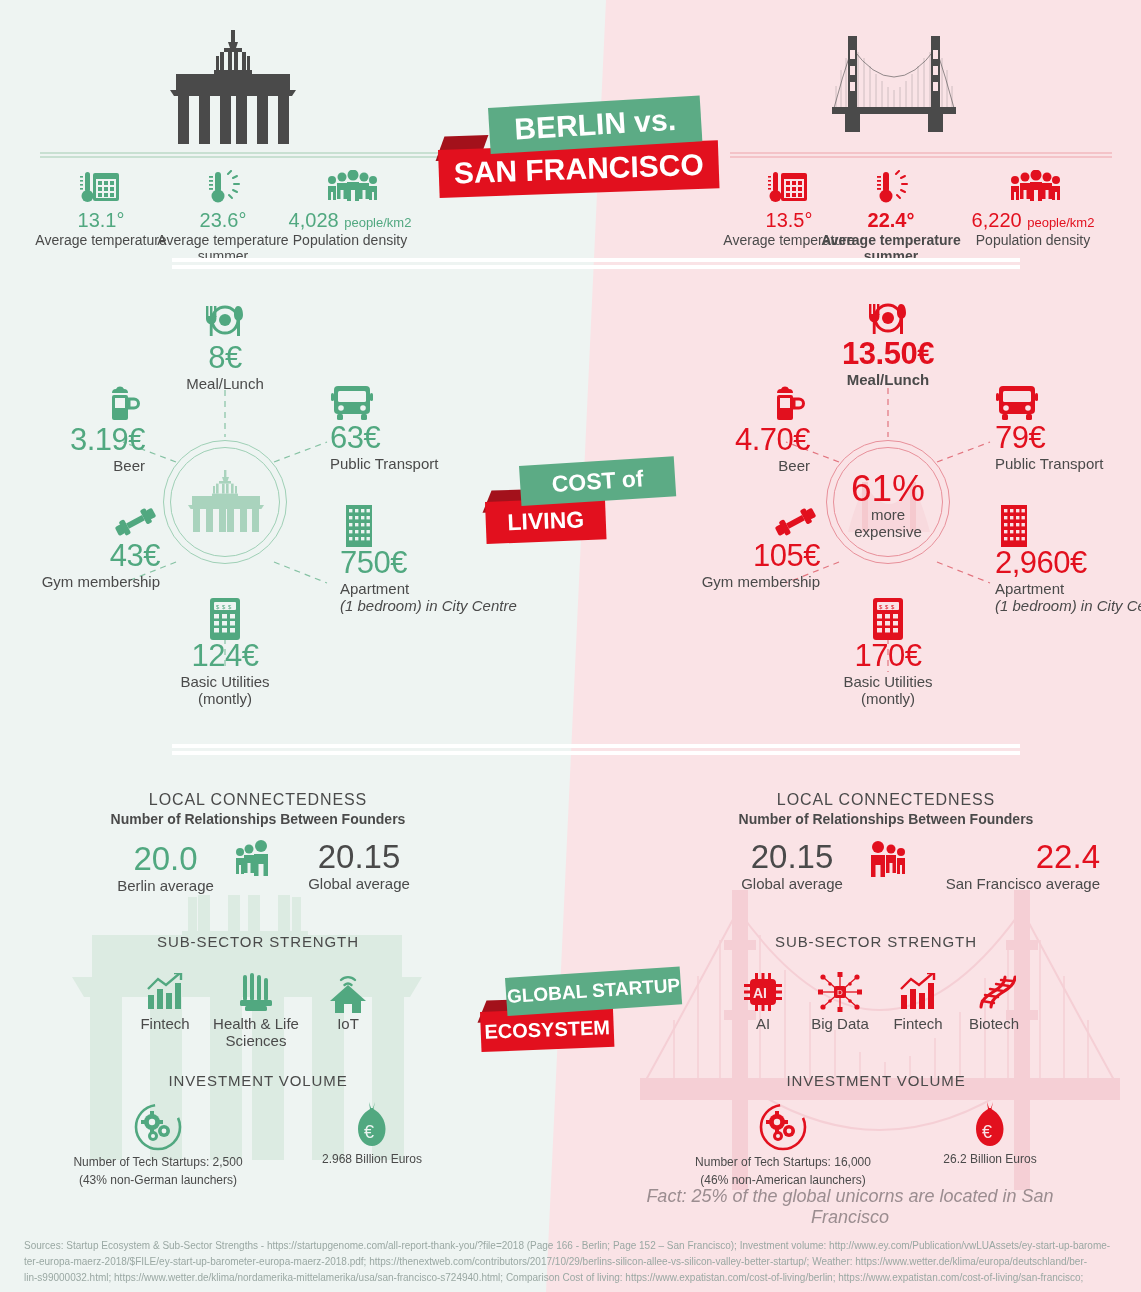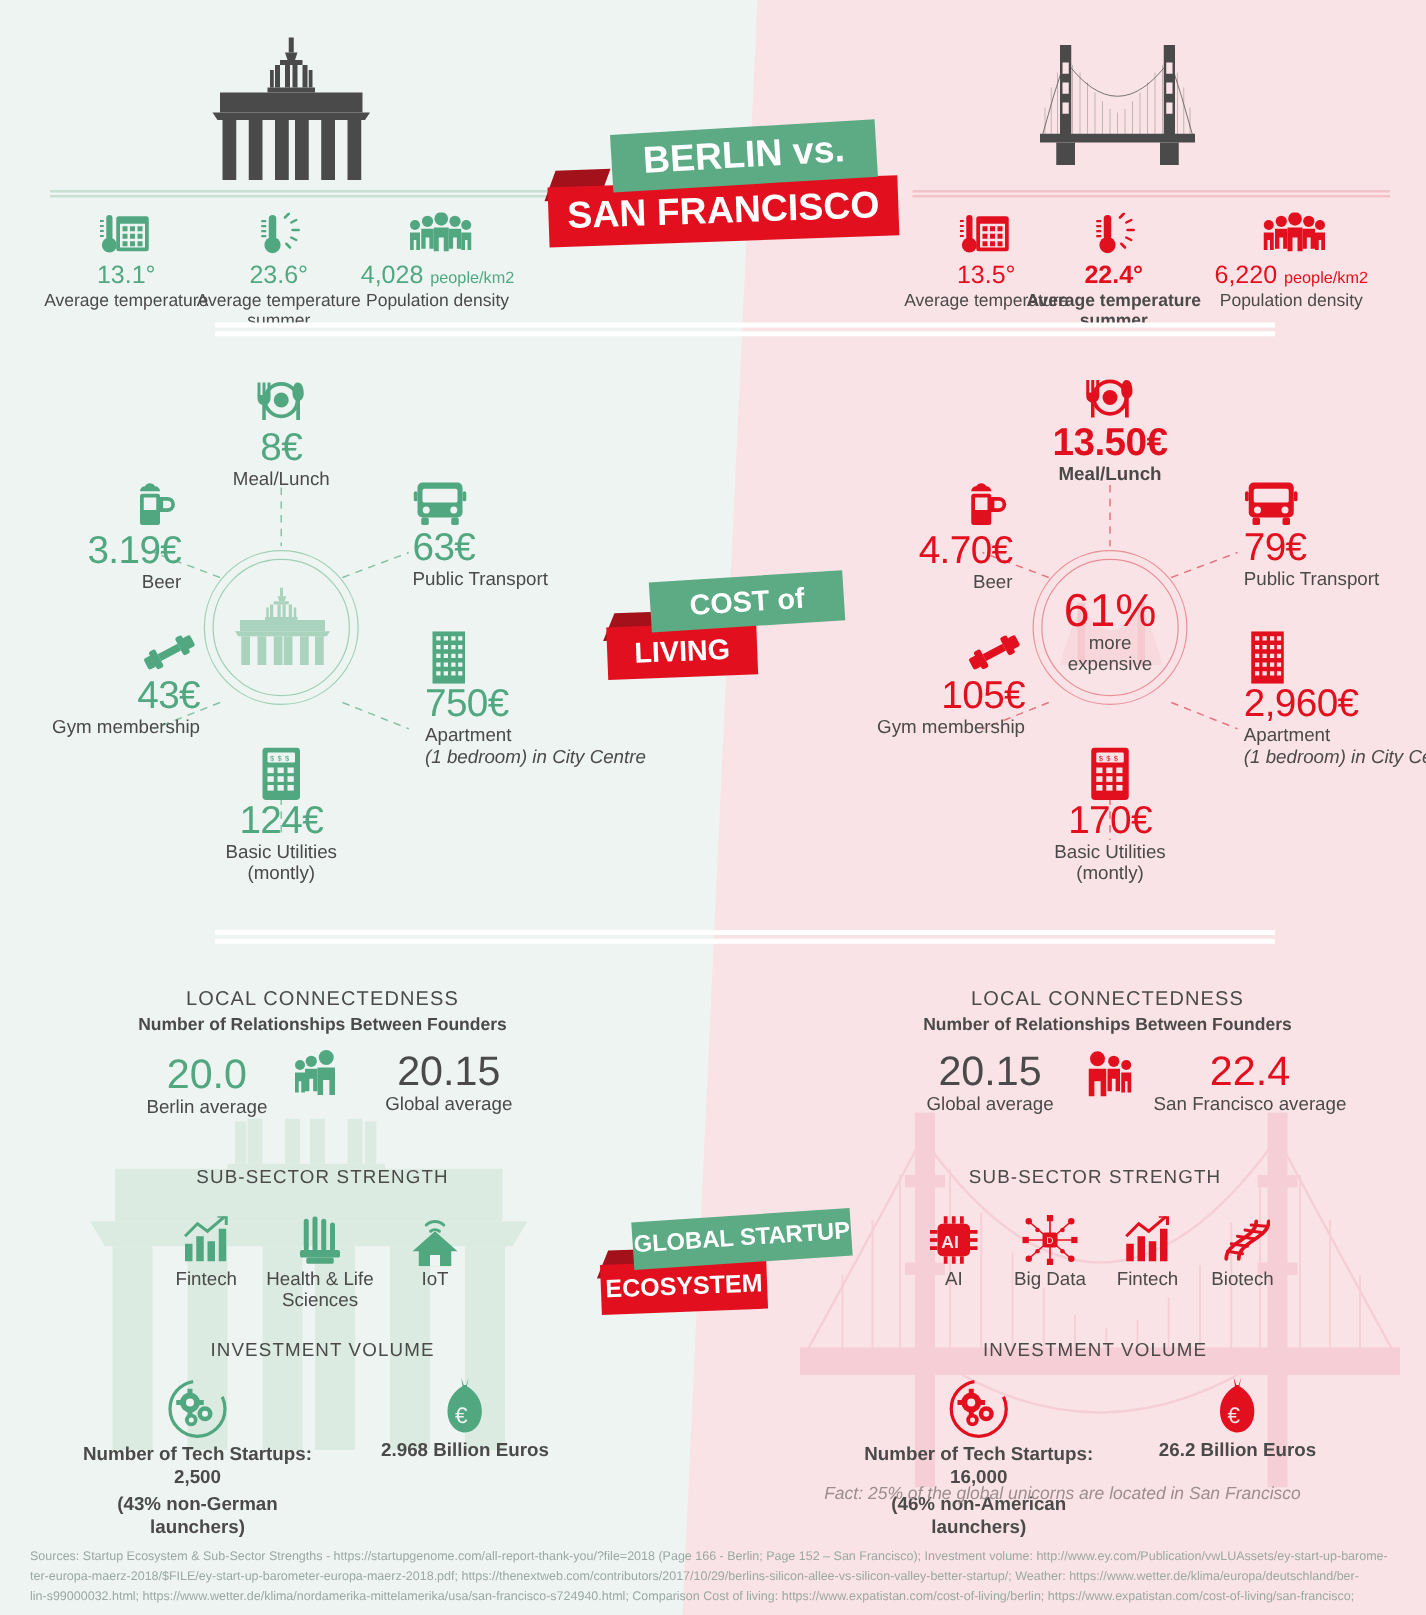--- a/index.html
+++ b/index.html
@@ -100,23 +100,23 @@
   .conn .v { font-size:33px; line-height:1; }
   .conn .v.g { color:#51a880; } .conn .v.r { color:#e2101e; } .conn .v.d { color:#4a4a4a; }
   .conn .c { font-size:15px; color:#4a4a4a; margin-top:2px; }
 
   .sub { position:absolute; width:100px; text-align:center; }
   .sub .ico { height:46px; display:flex; align-items:flex-end; justify-content:center; }
   .sub .c { font-size:15px; color:#4a4a4a; margin-top:3px; line-height:1.12; }
 
   .inv { position:absolute; text-align:center; }
   .inv .ico { height:52px; display:flex; align-items:flex-end; justify-content:center; }
-  .inv .c { font-size:15px; color:#4a4a4a; line-height:1.2; margin-top:4px;font-weight:bold; }
-
-  .factline { position:absolute; width:460px; text-align:center; font-size:14px;
+  .inv .c { font-size:12px; color:#4a4a4a; line-height:1.2; margin-top:4px; }
+
+  .factline { position:absolute; width:460px; text-align:center; font-size:18px;
               font-style:italic; color:#9b8d90; }
 
   
   .wm { position:absolute; pointer-events:none; }
 
   
   .sources { position:absolute; left:24px; top:1238px; width:1094px;
              font-size:10px; line-height:1.62; color:#9aa8a3; }
 </style>
 </head>
@@ -914,21 +914,21 @@
         <g fill="#e2101e">
       <circle cx="11" cy="7" r="6"></circle>
           <path d="M4 15 h14 v22 h-4.5 v-12 h-5 v12 H4 z"></path>
       <circle cx="24" cy="9" r="4.5"></circle>
           <path d="M19 15 h10 v18 h-3.5 v-10 h-3 v10 H19 z"></path>
       <circle cx="34" cy="12" r="4"></circle>
           <path d="M30 18 h8 v16 h-3 v-9 h-2 v9 h-3 z"></path>
     </g>
       </svg>
   </div>
-  <div class="conn" style="left:900px; top:840px; width:200px;">
+  <div class="conn" style="left:900px; top:840px; width:200px;text-align:right;">
     <div class="v r">22.4</div>
     <div class="c">San Francisco average</div>
   </div>
 
   <div class="secttl" style="left:666px; top:933px;">SUB-SECTOR STRENGTH</div>
 
   <div class="sub" style="left:713px; top:967px;">
     <div class="ico">
       <svg width="42" height="42" viewBox="0 0 42 42">
           <g fill="#e2101e">

